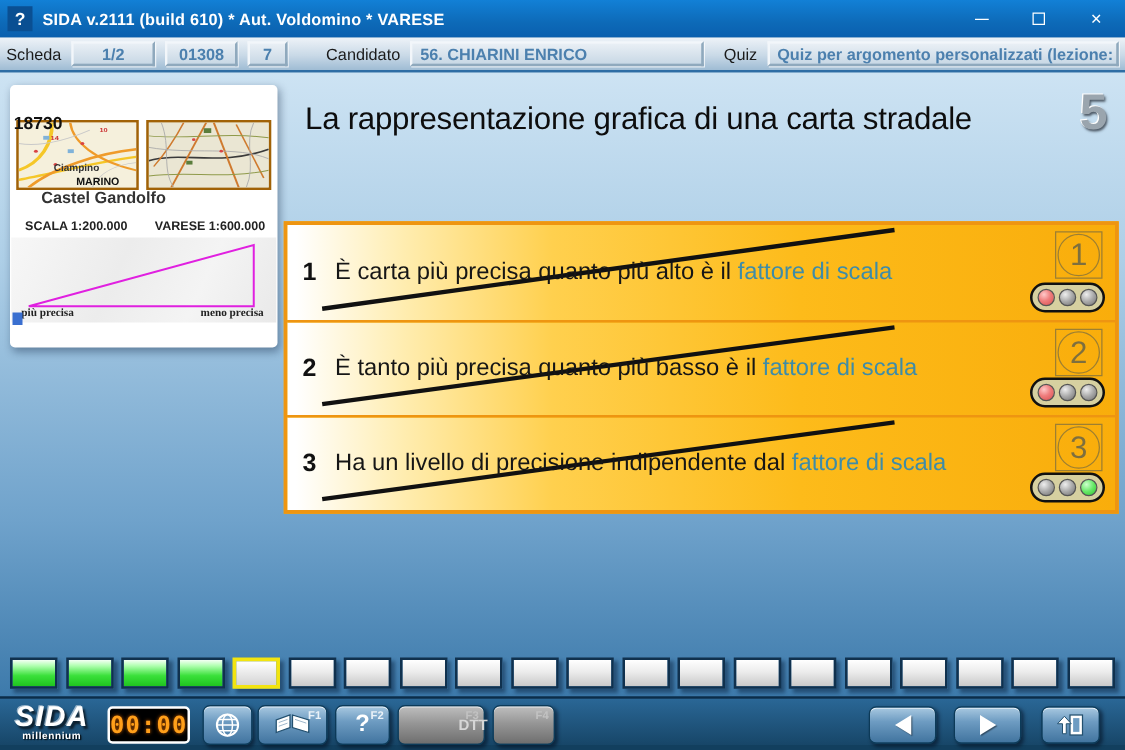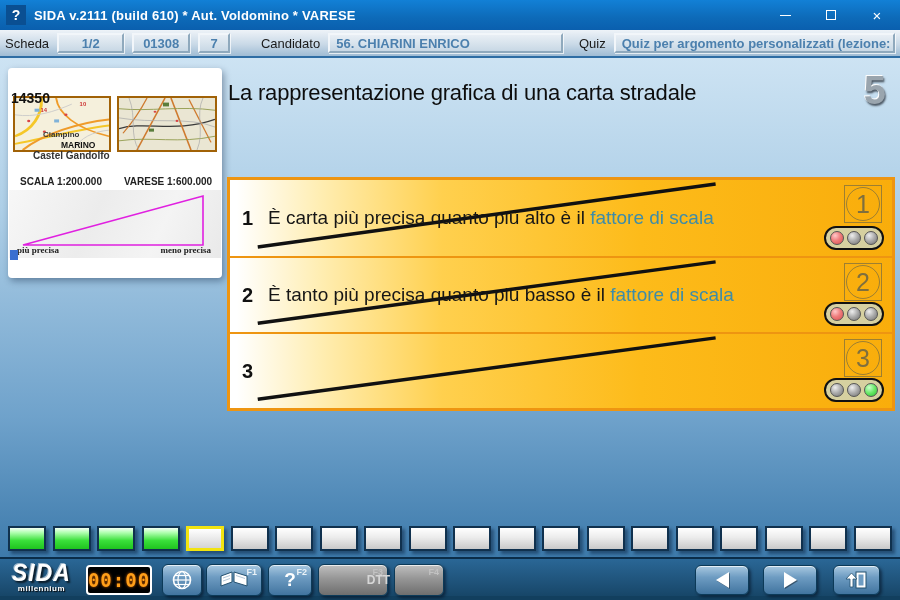--- a/index.html
+++ b/index.html
@@ -51,22 +51,22 @@
   .fig-lower { position:absolute; left:1px; top:122px; width:212px; height:68px;
     background:linear-gradient(115deg,#f7f7f7 0%,#ececec 40%,#f4f4f4 70%,#e9e9e9 100%);font-family:Liberation Serif, serif; }
   .fig-lower svg { width:100%; height:100%; display:block; }
   .tri-label { position:absolute; bottom:3px; font-size:9px; font-weight:bold; color:#222; }
   .tl-left { left:8px; } .tl-right { right:10px; }
   .fig-glyph { position:absolute; left:2px; bottom:18px; width:8px; height:10px; background:#3a6fd0; }
 
   
   .q-number { position:absolute; right:14px; top:10px; font-size:40px; font-weight:bold;
     color:#9aa5ae; text-shadow:-1px -1px 0 #fdfdfd, 1px 2px 2px rgba(55,65,75,.85); }
-  .q-title { position:absolute; left:228px; top:22px; width:630px;
-    font-size:22px; line-height:1.22; color:#0d0d0d; letter-spacing:-.2px; }
+  .q-title { position:absolute; left:244px; top:22px; width:630px;
+    font-size:25px; line-height:1.22; color:#0d0d0d; letter-spacing:-.2px; }
 
   
   .answers { position:absolute; left:227px; top:119px; width:668px;
     border:3px solid #ee9511; background:#fbb40f; }
   .arow { position:relative; width:100%; height:76px; overflow:hidden;
     background:linear-gradient(90deg,#ffffff 1%,#ffedb0 14%,#ffd04e 32%,#fdbb1a 62%,#f9ad0b 100%);
     display:flex; align-items:center; }
   .arow + .arow { border-top:2px solid #ee9511; }
   .strike { position:absolute; left:0; top:0; width:100%; height:100%; pointer-events:none; }
   .strike line { stroke:#111; stroke-width:3.5; }
@@ -157,42 +157,42 @@
     <span class="hlabel">Candidato</span>
     <span class="hfield hf-left w252">56. CHIARINI ENRICO</span>
     <span class="hgrow"></span>
     <span class="hlabel">Quiz</span>
     <span class="hfield hf-left w300">Quiz per argomento personalizzati (lezione: 7)</span>
   </div>
 
   <div class="main">
 
     <div class="figure">
-      <span class="fig-num">14350</span>
+      <span class="fig-num">18730</span>
 
       <div class="mapbox map-l">
         <svg viewBox="0 0 96 68" preserveAspectRatio="none">
           <rect x="0" y="0" width="96" height="68" fill="#f5f0dc"></rect>
           <path d="M0,50 C18,42 28,22 27,0" stroke="#f5c728" stroke-width="3" fill="none"></path>
           <path d="M0,60 C26,54 60,42 96,36" stroke="#f5c728" stroke-width="2.5" fill="none"></path>
           <path d="M8,68 C28,47 66,32 96,28" stroke="#ef9b2a" stroke-width="2.5" fill="none"></path>
           <path d="M42,0 C44,20 62,40 96,50" stroke="#ef9b2a" stroke-width="2" fill="none"></path>
           <path d="M0,22 C20,26 40,18 58,8" stroke="#c9c9c9" stroke-width="1" fill="none"></path>
           <path d="M60,68 C66,52 80,44 96,42" stroke="#c9c9c9" stroke-width="1" fill="none"></path>
           <circle cx="14" cy="30" r="1.6" fill="#d94444"></circle>
           <circle cx="52" cy="22" r="1.6" fill="#d94444"></circle>
           <circle cx="30" cy="44" r="1.6" fill="#d94444"></circle>
           <rect x="40" y="28" width="5" height="4" fill="#7fb2d9"></rect>
           <rect x="20" y="14" width="5" height="4" fill="#7fb2d9"></rect>
           <text x="26" y="18" font-size="6" fill="#cc3333" font-weight="bold">14</text>
           <text x="66" y="10" font-size="6" fill="#cc3333" font-weight="bold">10</text>
         </svg>
         <span class="map-town" style="left:28px; top:32px; font-size:8px;">Ciampino</span>
         <span class="map-town" style="left:46px; top:42px; font-size:8.5px; color:#111;">MARINO</span>
-        <span class="map-town" style="left:18px; top:52px; font-size:10px;">Castel Gandolfo</span>
+        <span class="map-town" style="left:18px; top:52px; font-size:13px;">Castel Gandolfo</span>
       </div>
 
       <div class="mapbox map-r">
         <svg viewBox="0 0 96 68" preserveAspectRatio="none">
           <rect x="0" y="0" width="96" height="68" fill="#eae6d3"></rect>
           <path d="M0,40 C26,30 58,46 96,28" stroke="#3a3a3a" stroke-width="1.6" fill="none"></path>
           <path d="M46,0 L18,68" stroke="#cf7a2e" stroke-width="1.6" fill="none"></path>
           <path d="M52,0 L72,68" stroke="#cf7a2e" stroke-width="1.6" fill="none"></path>
           <path d="M28,0 C20,20 12,34 4,46" stroke="#cf7a2e" stroke-width="1.3" fill="none"></path>
           <path d="M70,2 L92,58" stroke="#cf7a2e" stroke-width="1.3" fill="none"></path>
@@ -256,20 +256,21 @@
             <span class="light gray"></span>
             <span class="light gray"></span>
           </div>
       </div>
 
       <div class="arow">
         <svg class="strike" viewBox="0 0 668 76" preserveAspectRatio="none">
           <line x1="28" y1="67" x2="490" y2="4"></line>
         </svg>
         <span class="anum">3</span>
+        <span class="atext"><span>Ha un livello di precisione indipendente dal </span><span class="alink">fattore di scala</span></span>
         <div class="abadge">
             <span class="bcirc">3</span>
           </div>
         <div class="lights">
             <span class="light gray"></span>
             <span class="light gray"></span>
             <span class="light green"></span>
           </div>
       </div>
 

